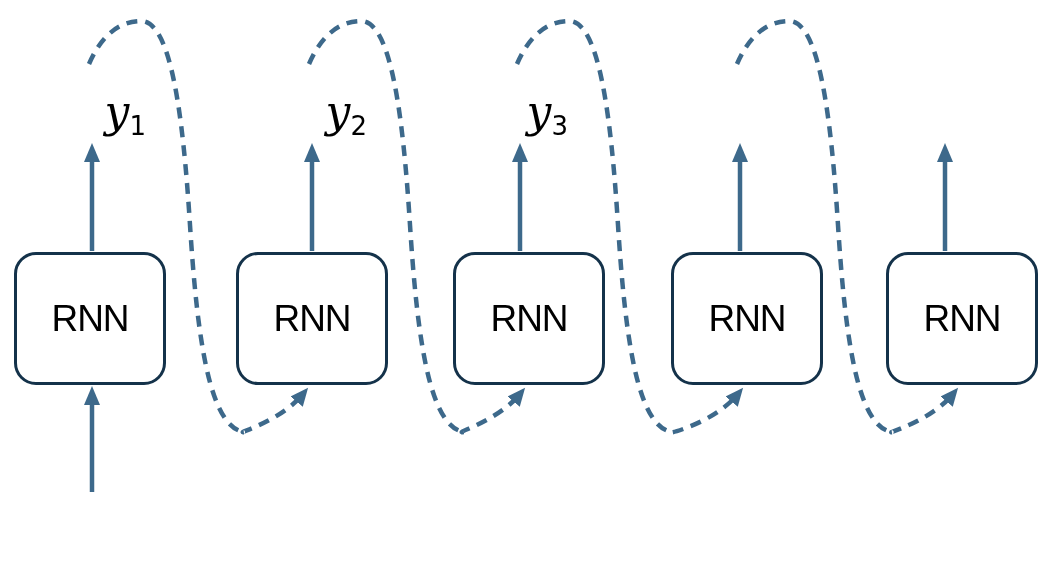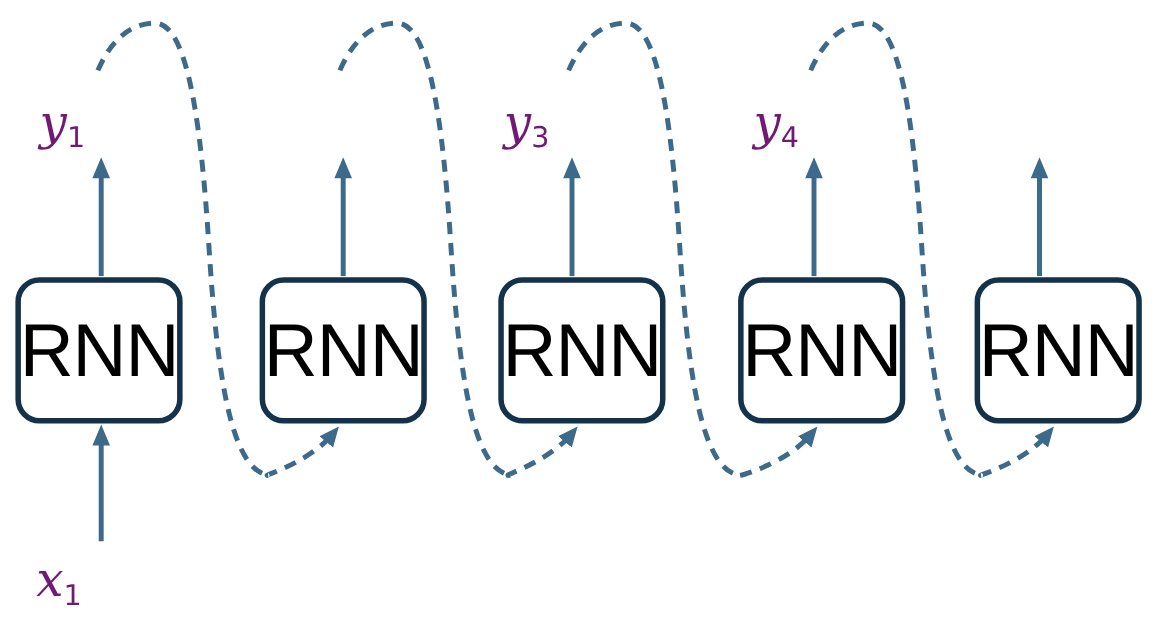--- a/index.html
+++ b/index.html
@@ -8,34 +8,34 @@
     width:1060px;height:578px;
     background:#fff;
     overflow:hidden;
     font-family:"Liberation Sans", sans-serif;
   }
   .stage svg{position:absolute;left:0;top:0;}
   .rnn-box{
     position:absolute;
     top:252px;width:152px;height:133px;
     box-sizing:border-box;
-    border:5px solid #0f172a;
+    border:3px solid #0f172a;
     border-radius:22px;
     background:#ffffff;
     display:flex;align-items:center;justify-content:center;
-    font-size:68px;letter-spacing:-1px;color:#000;
+    font-size:37px;letter-spacing:-1px;color:#000;
     line-height:1;
   }
   .math-label{
     position:absolute;
     width:110px;
-    text-align:left;
+    text-align:right;
     font-family:"DejaVu Serif", serif;
     font-style:italic;
-    font-size:44px;line-height:1;color:#701a75;
+    font-size:44px;line-height:1;color:#000000;
     white-space:nowrap;
   }
   .math-label sub{
     font-style:normal;
     font-family:"DejaVu Sans", sans-serif;
     font-size:26px;
     vertical-align:-8px;
     line-height:0;
   }
   .out-label{top:90px;}
@@ -80,18 +80,17 @@
     <span>RNN</span>
   </div>
   <div class="rnn-box" style="left: 671px; border-color: rgb(20, 50, 74);">
     <span>RNN</span>
   </div>
   <div class="rnn-box" style="left: 886px; border-color: rgb(20, 50, 74);">
     <span>RNN</span>
   </div>
 
   <div class="math-label out-label" style="left:36px"><i>y</i><sub>1</sub></div>
+  <div class="math-label out-label" style="left:257px"><i>y</i><sub>2</sub></div>
   <div class="math-label out-label" style="left:458px"><i>y</i><sub>3</sub></div>
-  <div class="math-label out-label" style="left:685px"><i>y</i><sub>4</sub></div>
 
-  <div class="math-label in-label" style="left:33px"><i>x</i><sub>1</sub></div>
 
 </div>
 
 </body></html>

